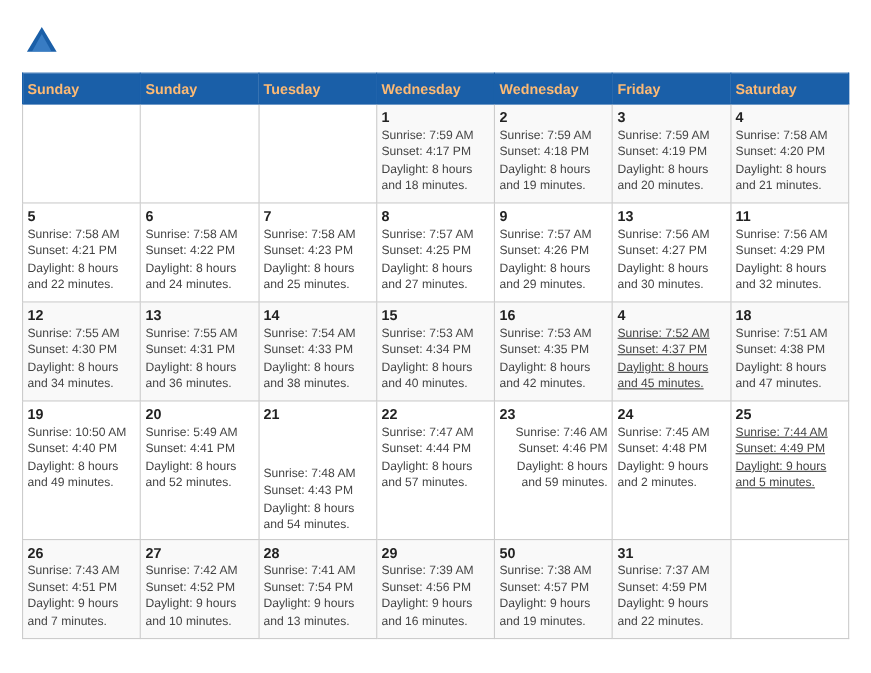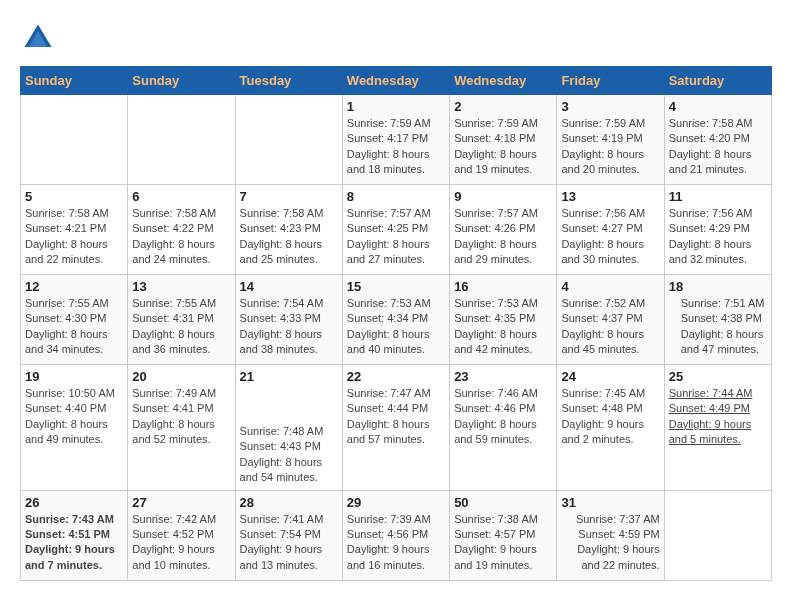--- a/index.html
+++ b/index.html
@@ -225,79 +225,79 @@
 Daylight: 8 hours and 40 minutes.</div>
         </td>
         <td>
           <div class="day-number">16</div>
           <div class="day-info" style="white-space: pre-line;">Sunrise: 7:53 AM
 Sunset: 4:35 PM
 Daylight: 8 hours and 42 minutes.</div>
         </td>
         <td>
           <div class="day-number">4</div>
-          <div class="day-info" style="white-space: pre-line;">Sunrise: 7:52 AM
+          <div class="day-info" style="white-space: pre-line; text-decoration: underline;">Sunrise: 7:52 AM
 Sunset: 4:37 PM
 Daylight: 8 hours and 45 minutes.</div>
         </td>
         <td>
           <div class="day-number">18</div>
-          <div class="day-info" style="white-space: pre-line; margin-left: 12px;">Sunrise: 7:51 AM
+          <div class="day-info" style="white-space: pre-line;">Sunrise: 7:51 AM
 Sunset: 4:38 PM
 Daylight: 8 hours and 47 minutes.</div>
         </td>
       </tr>
       <tr>
         <td>
           <div class="day-number">19</div>
           <div class="day-info" style="white-space: pre-line;">Sunrise: 10:50 AM
 Sunset: 4:40 PM
 Daylight: 8 hours and 49 minutes.</div>
         </td>
         <td>
           <div class="day-number">20</div>
-          <div class="day-info" style="white-space: pre-line;">Sunrise: 7:49 AM
+          <div class="day-info" style="white-space: pre-line;">Sunrise: 5:49 AM
 Sunset: 4:41 PM
 Daylight: 8 hours and 52 minutes.</div>
         </td>
         <td>
           <div class="day-number">21</div>
           <div class="day-info" style="white-space: pre-line; margin-top: 40px;">Sunrise: 7:48 AM
 Sunset: 4:43 PM
 Daylight: 8 hours and 54 minutes.</div>
         </td>
         <td>
           <div class="day-number">22</div>
           <div class="day-info" style="white-space: pre-line;">Sunrise: 7:47 AM
 Sunset: 4:44 PM
 Daylight: 8 hours and 57 minutes.</div>
         </td>
         <td>
           <div class="day-number">23</div>
-          <div class="day-info" style="white-space: pre-line;">Sunrise: 7:46 AM
+          <div class="day-info" style="white-space: pre-line; text-align: right;">Sunrise: 7:46 AM
 Sunset: 4:46 PM
 Daylight: 8 hours and 59 minutes.</div>
         </td>
         <td>
           <div class="day-number">24</div>
           <div class="day-info" style="white-space: pre-line;">Sunrise: 7:45 AM
 Sunset: 4:48 PM
 Daylight: 9 hours and 2 minutes.</div>
         </td>
         <td>
           <div class="day-number">25</div>
           <div class="day-info" style="white-space: pre-line; text-decoration: underline;">Sunrise: 7:44 AM
 Sunset: 4:49 PM
 Daylight: 9 hours and 5 minutes.</div>
         </td>
       </tr>
       <tr>
         <td>
           <div class="day-number">26</div>
-          <div class="day-info" style="white-space: pre-line; font-weight: bold;">Sunrise: 7:43 AM
+          <div class="day-info" style="white-space: pre-line;">Sunrise: 7:43 AM
 Sunset: 4:51 PM
 Daylight: 9 hours and 7 minutes.</div>
         </td>
         <td>
           <div class="day-number">27</div>
           <div class="day-info" style="white-space: pre-line;">Sunrise: 7:42 AM
 Sunset: 4:52 PM
 Daylight: 9 hours and 10 minutes.</div>
         </td>
         <td>
@@ -313,20 +313,20 @@
 Daylight: 9 hours and 16 minutes.</div>
         </td>
         <td>
           <div class="day-number">50</div>
           <div class="day-info" style="white-space: pre-line;">Sunrise: 7:38 AM
 Sunset: 4:57 PM
 Daylight: 9 hours and 19 minutes.</div>
         </td>
         <td>
           <div class="day-number">31</div>
-          <div class="day-info" style="white-space: pre-line; text-align: right;">Sunrise: 7:37 AM
+          <div class="day-info" style="white-space: pre-line;">Sunrise: 7:37 AM
 Sunset: 4:59 PM
 Daylight: 9 hours and 22 minutes.</div>
         </td>
         <td class="empty-cell"></td>
       </tr>
     </tbody>
 </table>
 
 </body></html>

